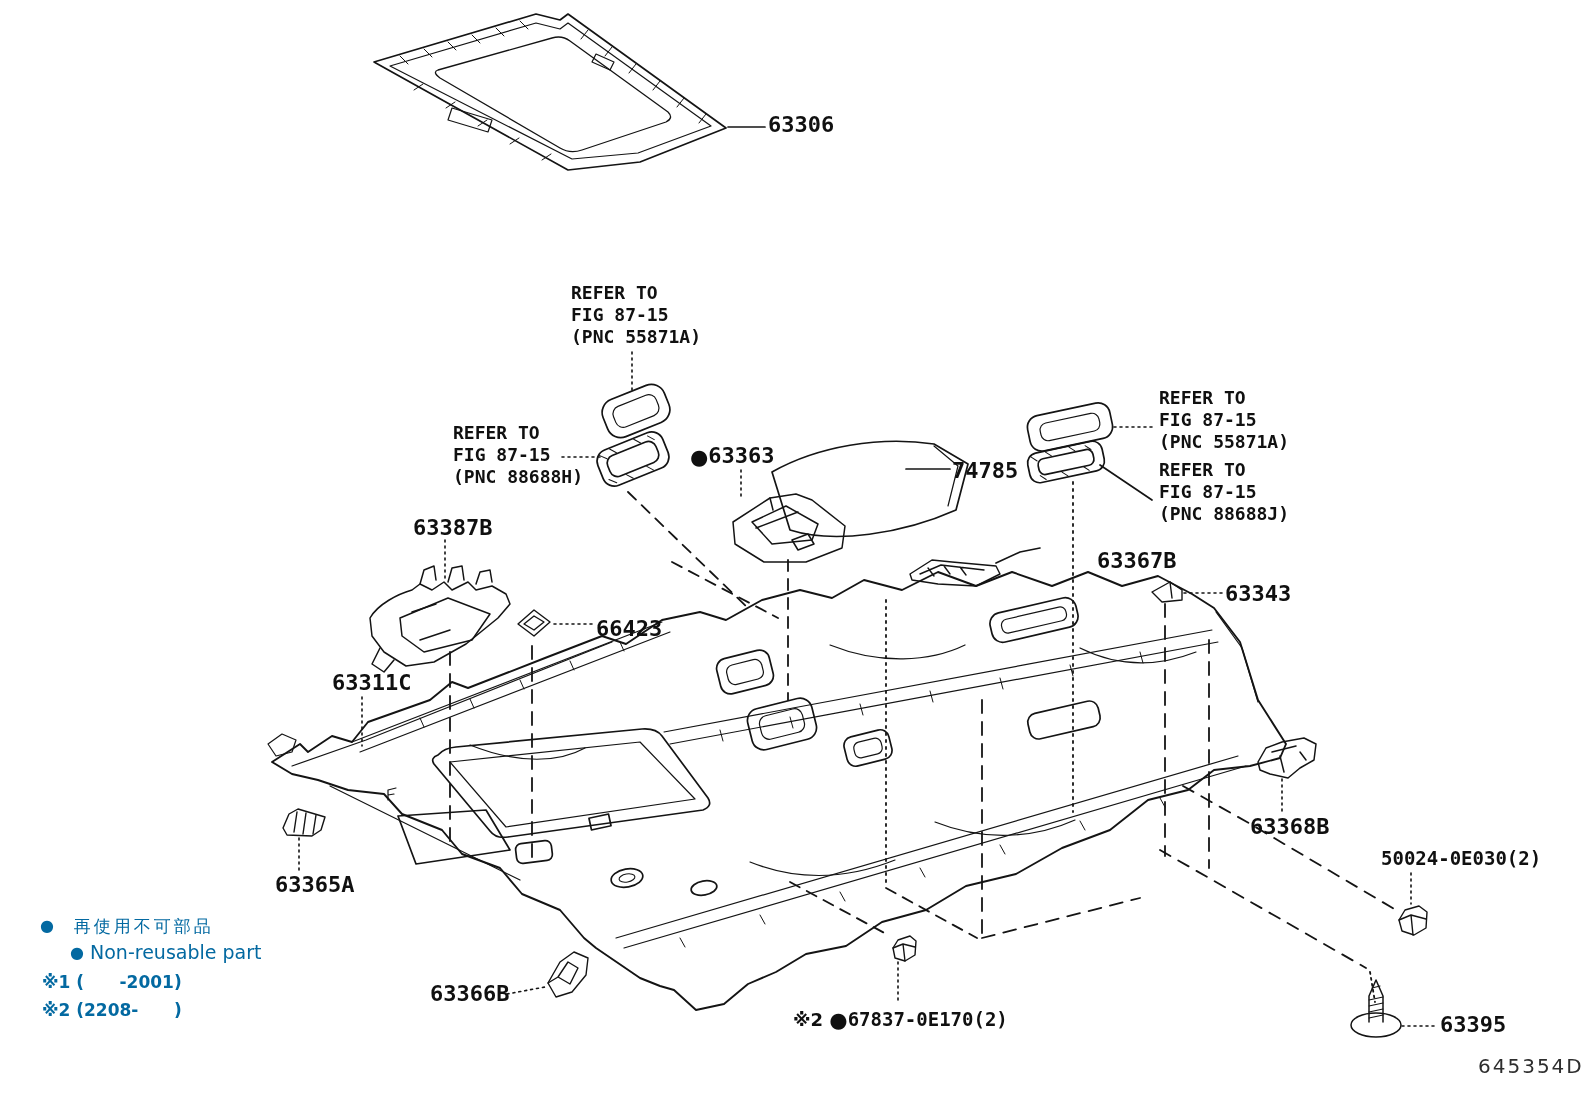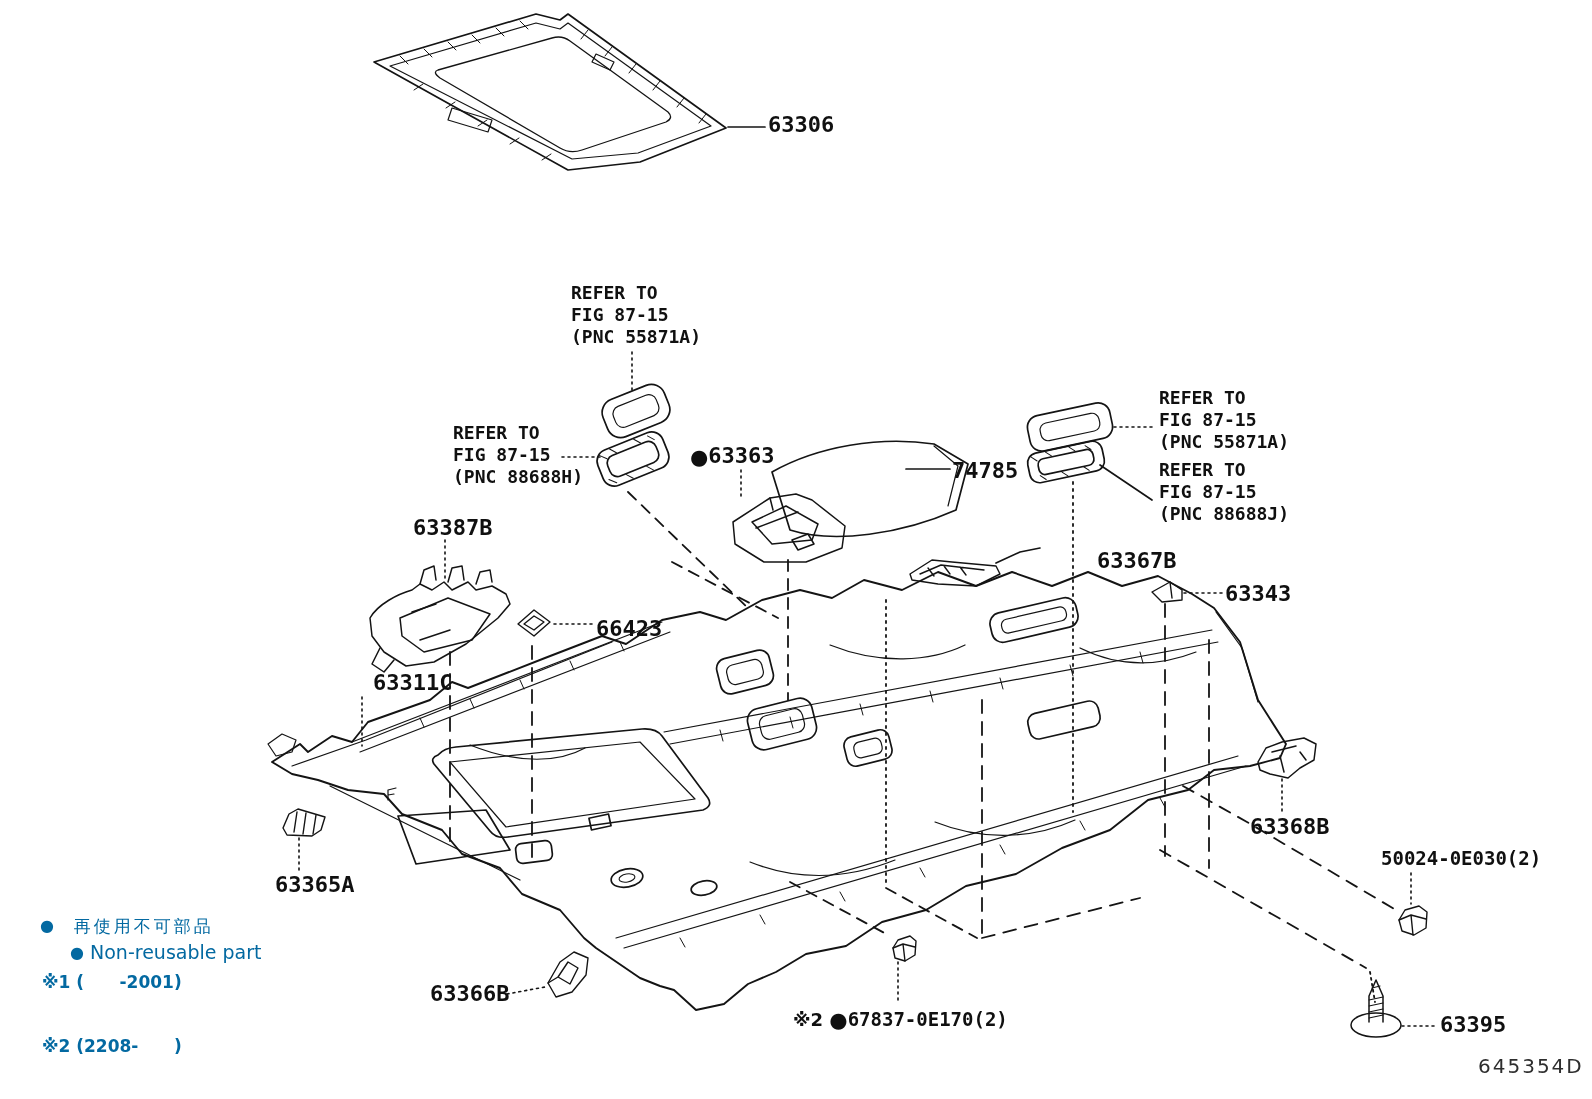--- a/index.html
+++ b/index.html
@@ -258,34 +258,34 @@
 <div class="refer" style="left:1159px;top:387px;"><span>REFER TO</span><br><span>FIG 87-15</span><br><span>(PNC 55871A)</span></div>
 
 <div class="refer" style="left:1159px;top:459px;"><span>REFER TO</span><br><span>FIG 87-15</span><br><span>(PNC 88688J)</span></div>
 
 <div class="lbl" style="left:1225px;top:581px;">63343</div>
 
 <div class="lbl" style="left:413px;top:515px;">63387B</div>
 
 <div class="lbl" style="left:596px;top:616px;">66423</div>
 
-<div class="lbl" style="left:332px;top:670px;margin-left:41px;">63311C</div>
+<div class="lbl" style="left:332px;top:670px;">63311C</div>
 
 <div class="lbl" style="left:275px;top:872px;">63365A</div>
 
 <div class="lbl" style="left:430px;top:981px;">63366B</div>
 
 <div class="lbl small" style="left:793px;top:1008px;"><span class="prefix">※2 </span><span class="marker">●</span><span>67837-0E170(2)</span></div>
 
 <div class="lbl" style="left:1250px;top:814px;">63368B</div>
 
 <div class="lbl small" style="left:1381px;top:847px;">50024-0E030(2)</div>
 
 <div class="lbl" style="left:1440px;top:1012px;">63395</div>
 
 <div class="doccode" style="left:1478px;top:1054px;">645354D</div>
 
 <div class="legend-row jp" style="left:40px;top:915px;"><span class="marker">●</span><span>  </span><span>再使用不可部品</span></div>
 <div class="legend-row en" style="left:40px;top:941px;margin-left:30px;"><span class="marker">●</span><span> </span><span>Non-reusable part</span></div>
 <div class="legend-row note" style="left:42px;top:972px;">※1 (      -2001)</div>
-<div class="legend-row note" style="left:42px;top:1000px;margin-top:36px;">※2 (2208-      )</div>
+<div class="legend-row note" style="left:42px;top:1000px;">※2 (2208-      )</div>
 
 </div>
 
 </body></html>

